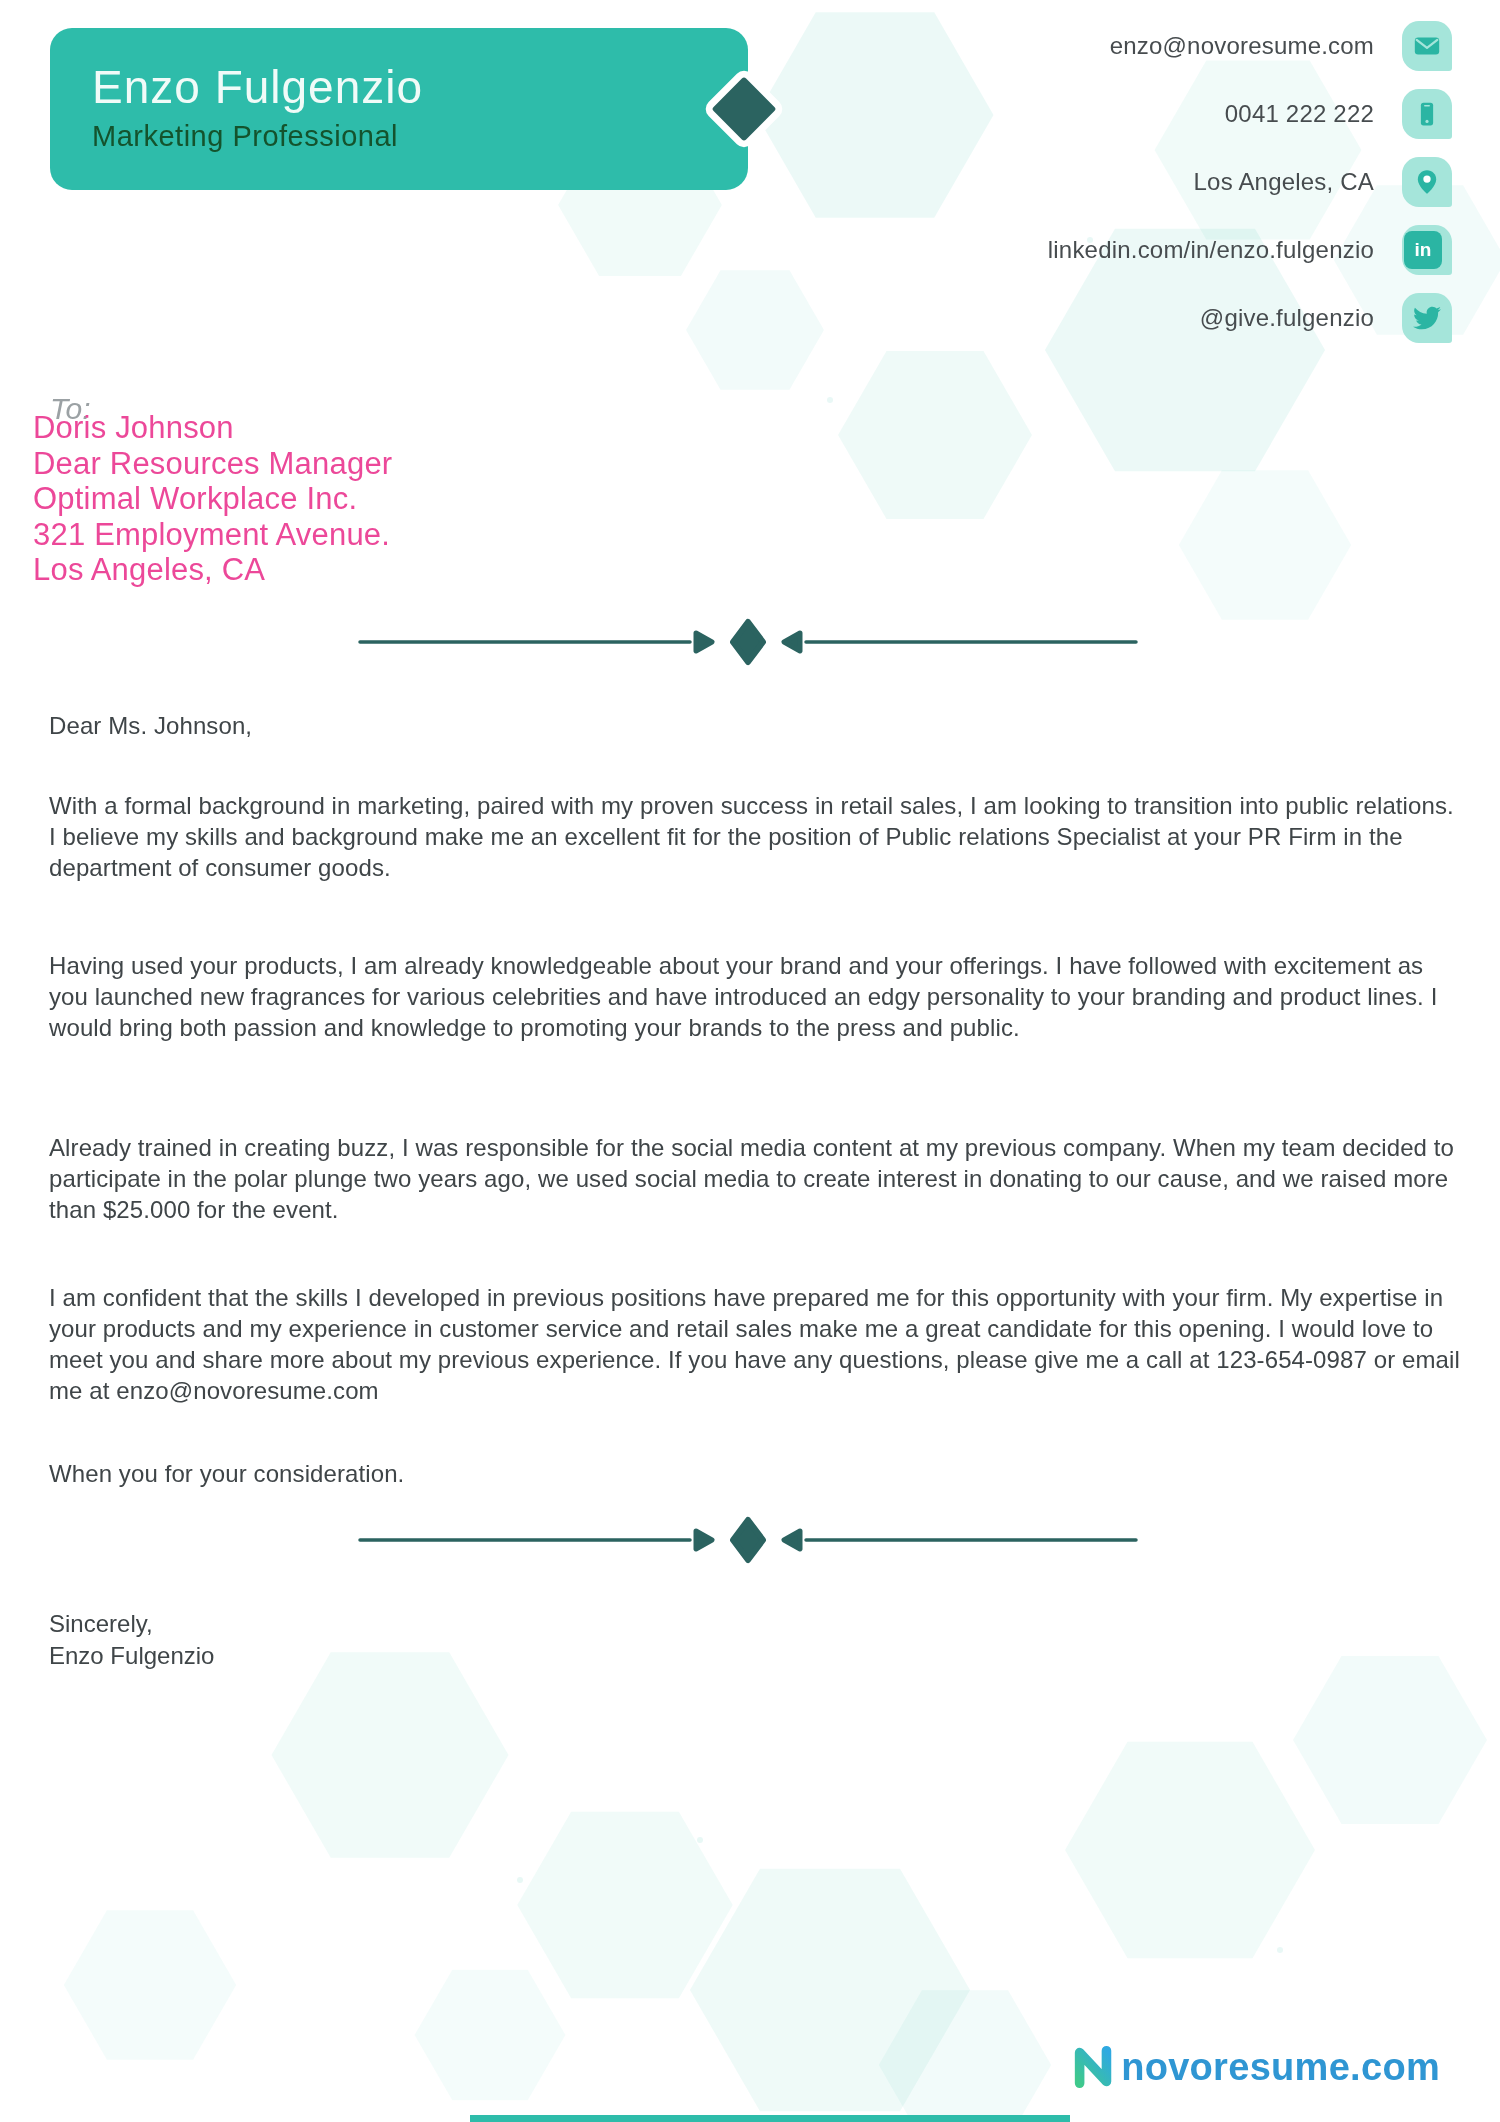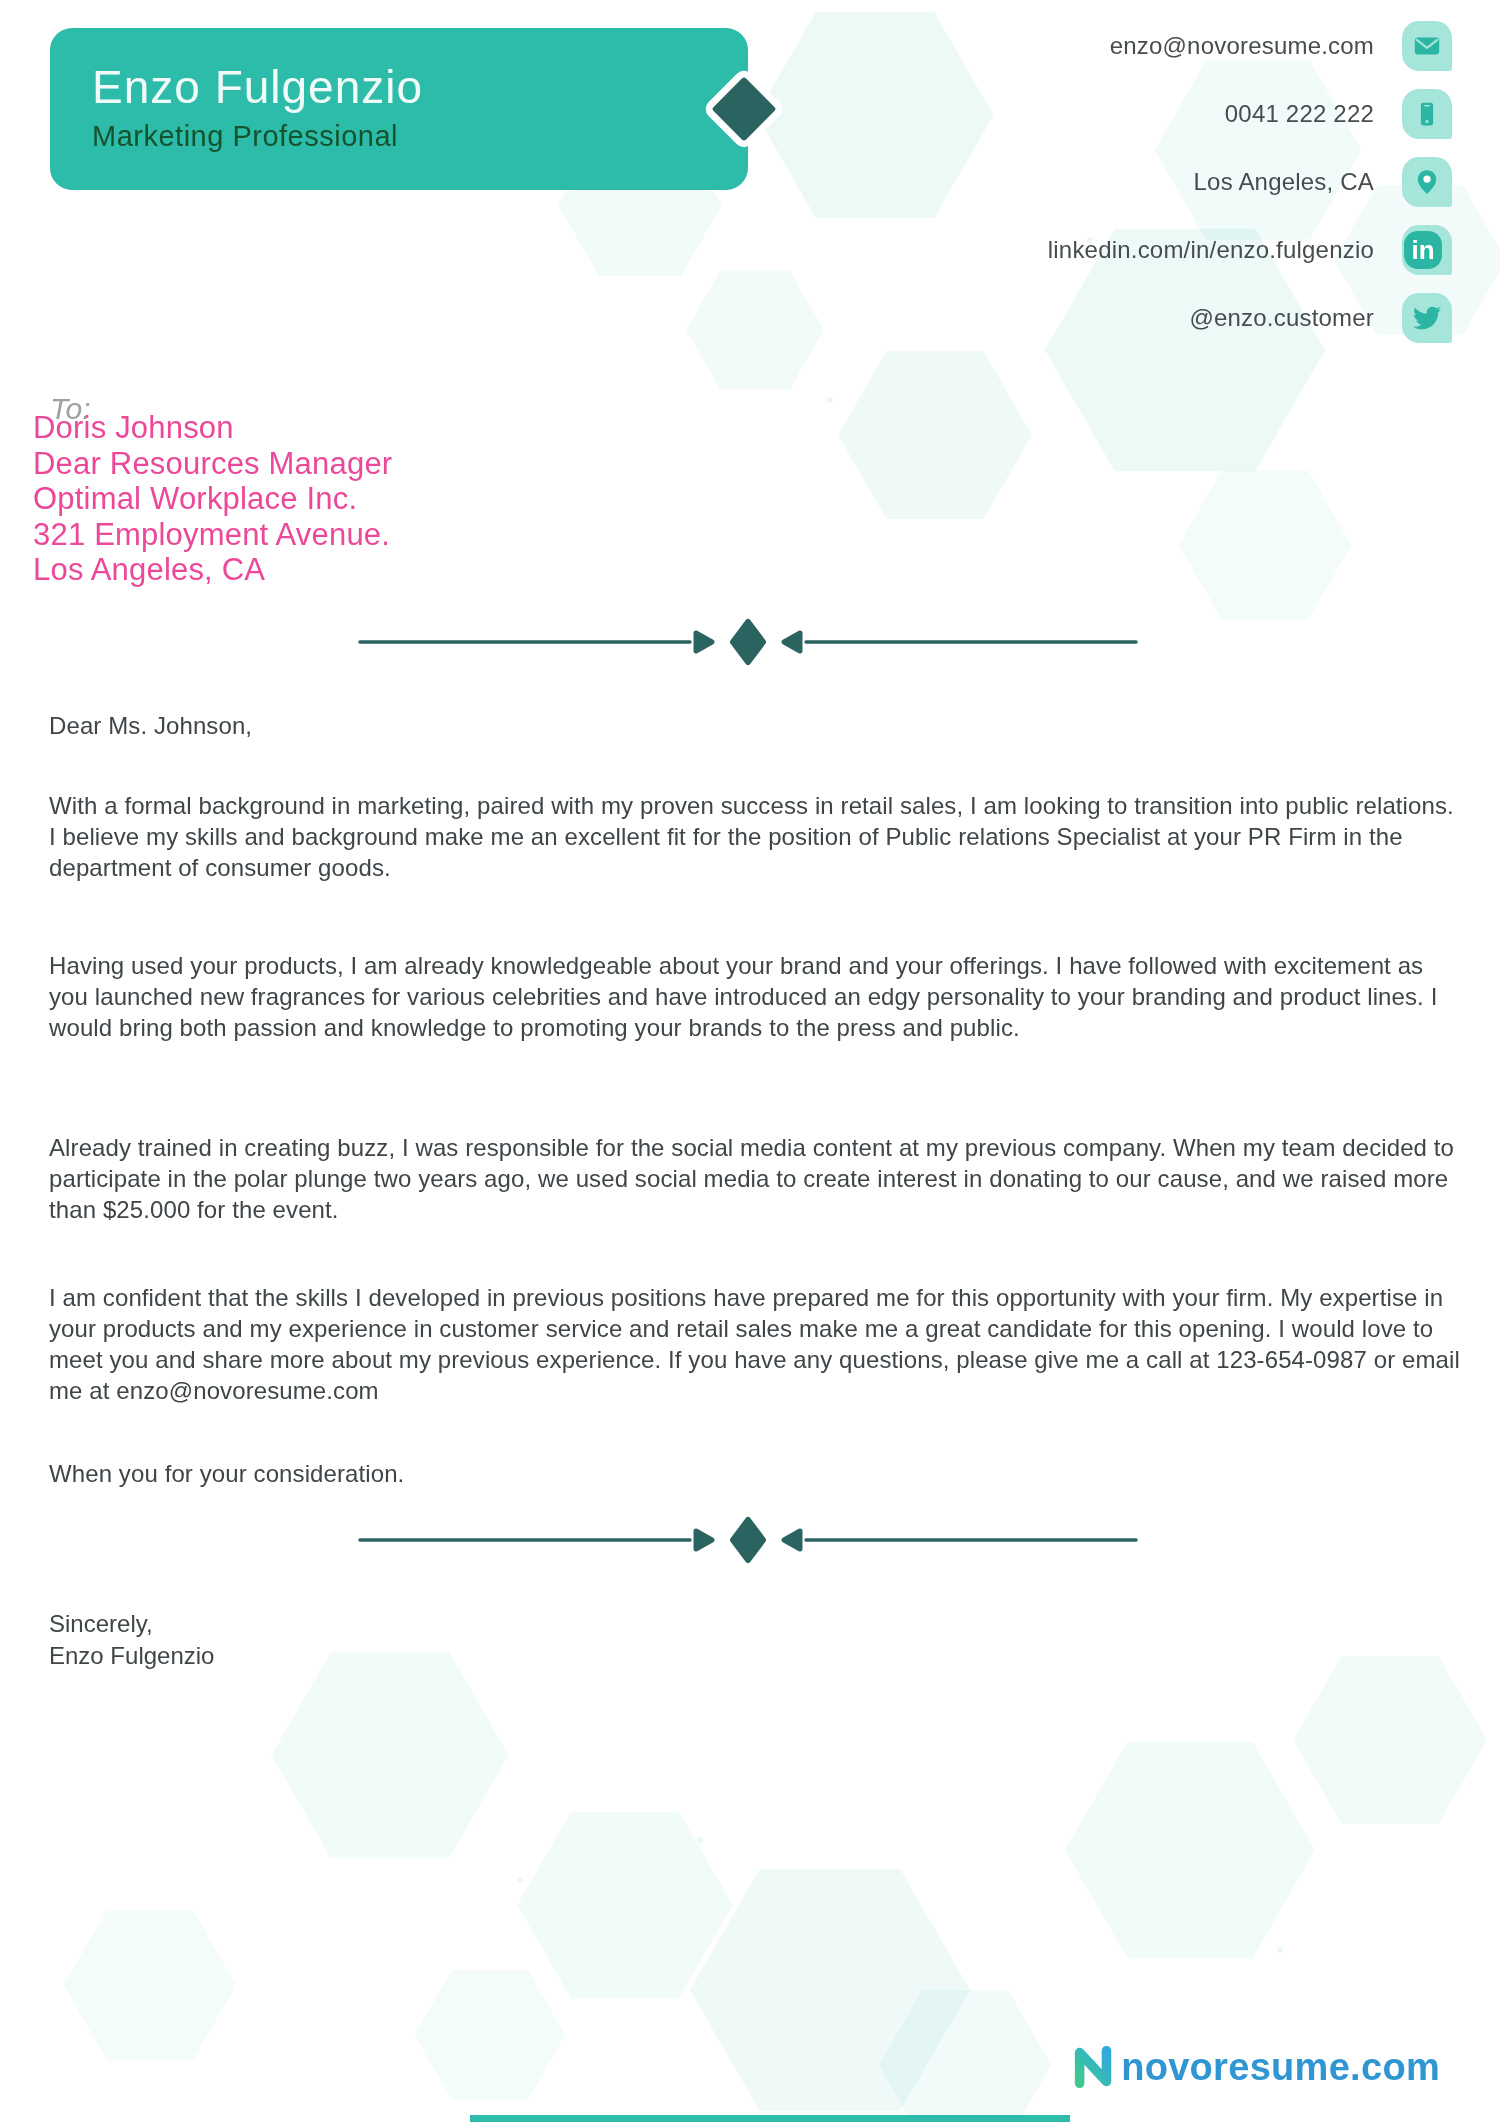--- a/index.html
+++ b/index.html
@@ -36,22 +36,22 @@
     display:flex;flex-direction:column;gap:18px;align-items:flex-end;
   }
   .contact-row{display:flex;align-items:center;gap:28px;}
   .contact-text{color:#474c4f;font-size:24px;letter-spacing:0.2px;white-space:nowrap;}
   .badge{
     width:50px;height:50px;background:#a5e5da;
     border-radius:17px 17px 3px 17px;
     display:flex;align-items:center;justify-content:center;flex:0 0 auto;
   }
   .in-square{
-    width:38px;height:38px;background:#2bb5a3;border-radius:14px;
-    color:#ffffff;font-weight:bold;font-size:26px;
+    width:38px;height:38px;background:#2bb5a3;border-radius:8px;
+    color:#ffffff;font-weight:bold;font-size:19px;
     display:flex;align-items:center;justify-content:center;
     margin-left:-8px;
   }
 
   
   .recipient-label{
     position:absolute;left:50px;top:392px;
     color:#9ba1a4;font-size:30px;font-style:italic;
   }
   .recipient-lines{
@@ -166,21 +166,21 @@
     </div>
 
     <div class="contact-row">
       <span class="contact-text">linkedin.com/in/enzo.fulgenzio</span>
       <span class="badge">
         <span class="in-square">in</span>
       </span>
     </div>
 
     <div class="contact-row">
-      <span class="contact-text">@enzo.customer</span>
+      <span class="contact-text">@give.fulgenzio</span>
       <span class="badge">
         <svg width="28" height="28" viewBox="0 0 512 512">
           <path fill="#2bb5a3" d="M459.37 151.716c.325 4.548.325 9.097.325 13.645 0 138.72-105.583 298.558-298.558 298.558-59.452 0-114.68-17.219-161.137-47.106 8.447.974 16.568 1.299 25.34 1.299 49.055 0 94.213-16.568 130.274-44.832-46.132-.975-84.792-31.188-98.112-72.772 6.498.974 12.995 1.624 19.818 1.624 9.421 0 18.843-1.3 27.614-3.573-48.081-9.747-84.143-51.98-84.143-102.985v-1.299c13.969 7.797 30.214 12.67 47.431 13.319-28.264-18.843-46.781-51.005-46.781-87.391 0-19.492 5.197-37.36 14.294-52.954 51.655 63.675 129.3 105.258 216.365 109.807-1.624-7.797-2.599-15.918-2.599-24.04 0-57.828 46.782-104.934 104.934-104.934 30.213 0 57.502 12.67 76.67 33.137 23.715-4.548 46.456-13.32 66.599-25.34-7.798 24.366-24.366 44.833-46.132 57.827 21.117-2.273 41.584-8.122 60.426-16.243-14.292 20.791-32.161 39.308-52.628 54.253z"></path>
         </svg>
       </span>
     </div>
 
   </aside>
 
   <div class="recipient-label">To:</div>

